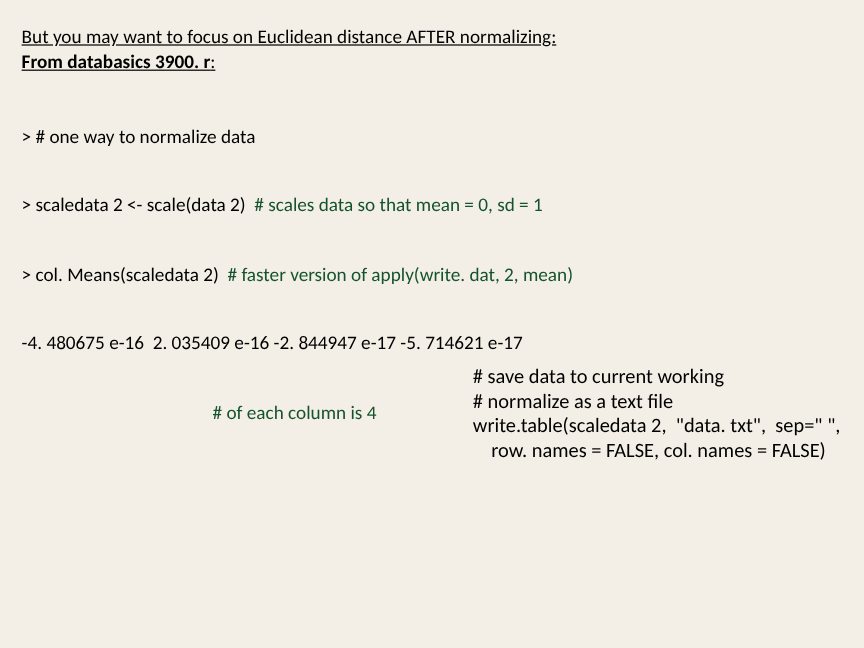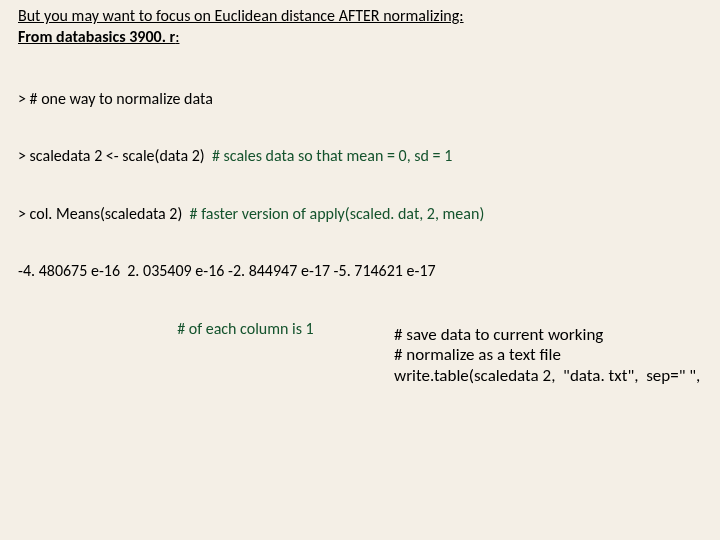--- a/index.html
+++ b/index.html
@@ -13,21 +13,21 @@
     background: #f4efe6;
     font-family: Calibri, "Segoe UI", Arial, sans-serif;
     font-size: 16px;
     line-height: 1.2;
     color: #000;
   }
   .slide {
     box-sizing: border-box;
     width: 720px;
     height: 416px;
-    padding: 6px 18px 10px 18px;
+    padding: 22px 18px 10px 18px;
     position: relative;
   }
   .intro {
     text-decoration: underline;
     margin-bottom: 2px;
   }
   .intro-sub {
     text-decoration: underline;
   }
   .intro-sub .bold { font-weight: 700; }
@@ -55,34 +55,35 @@
 <div class="slide">
 
   <div class="intro">But you may want to focus on Euclidean distance AFTER normalizing:</div>
   <div class="intro-sub">
     <span class="bold">From databasics 3900. r</span><span>:</span>
   </div>
 
   <div class="code">
     <div class="line">&gt; # one way to normalize data</div>
     <div class="line"><span>&gt; scaledata 2 &lt;- scale(data 2)</span><span class="blue">  # scales data so that mean = 0, sd = 1</span></div>
-    <div class="line"><span>&gt; col. Means(scaledata 2)</span><span class="blue">  # faster version of apply(scaled. dat, 2, mean)</span></div>
+    <div class="line"><span>&gt; col. Means(scaledata 2)</span><span class="blue">  # faster version of apply(write. dat, 2, mean)</span></div>
     <div class="line">-4. 480675 e-16  2. 035409 e-16 -2. 844947 e-17 -5. 714621 e-17</div>
-    <div class="line blue">                                            # of each column is 1</div>
+    <div class="line blue">                                            # of each column is 4</div>
     
     
     
     
     
     
     
     
     
     
   </div>
 
   <div class="sidebox">
     <div class="sline"># save data to current working</div>
     <div class="sline"># normalize as a text file</div>
     <div class="sline">write.table(scaledata 2,  "data. txt",  sep=" ",</div>
+    <div class="sline">    row. names = FALSE, col. names = FALSE)</div>
   </div>
 
 </div>
 
 </body></html>

